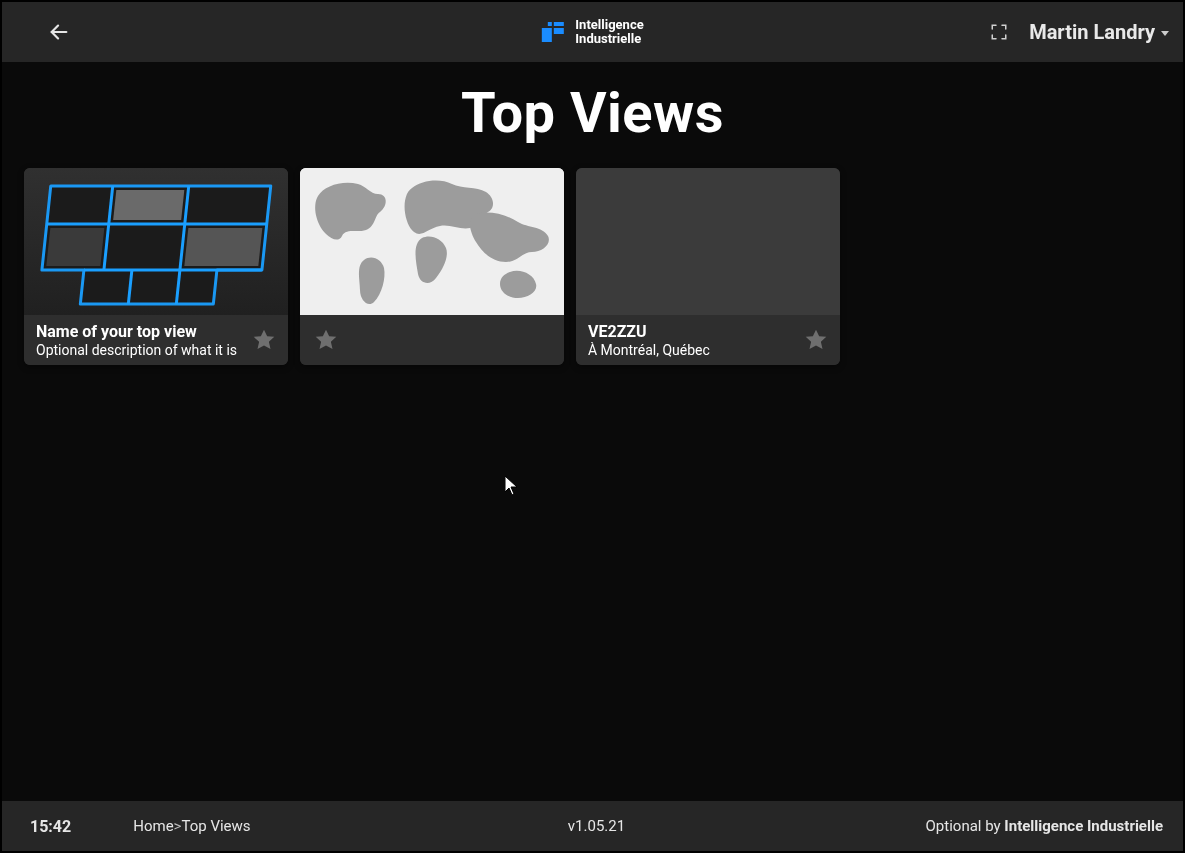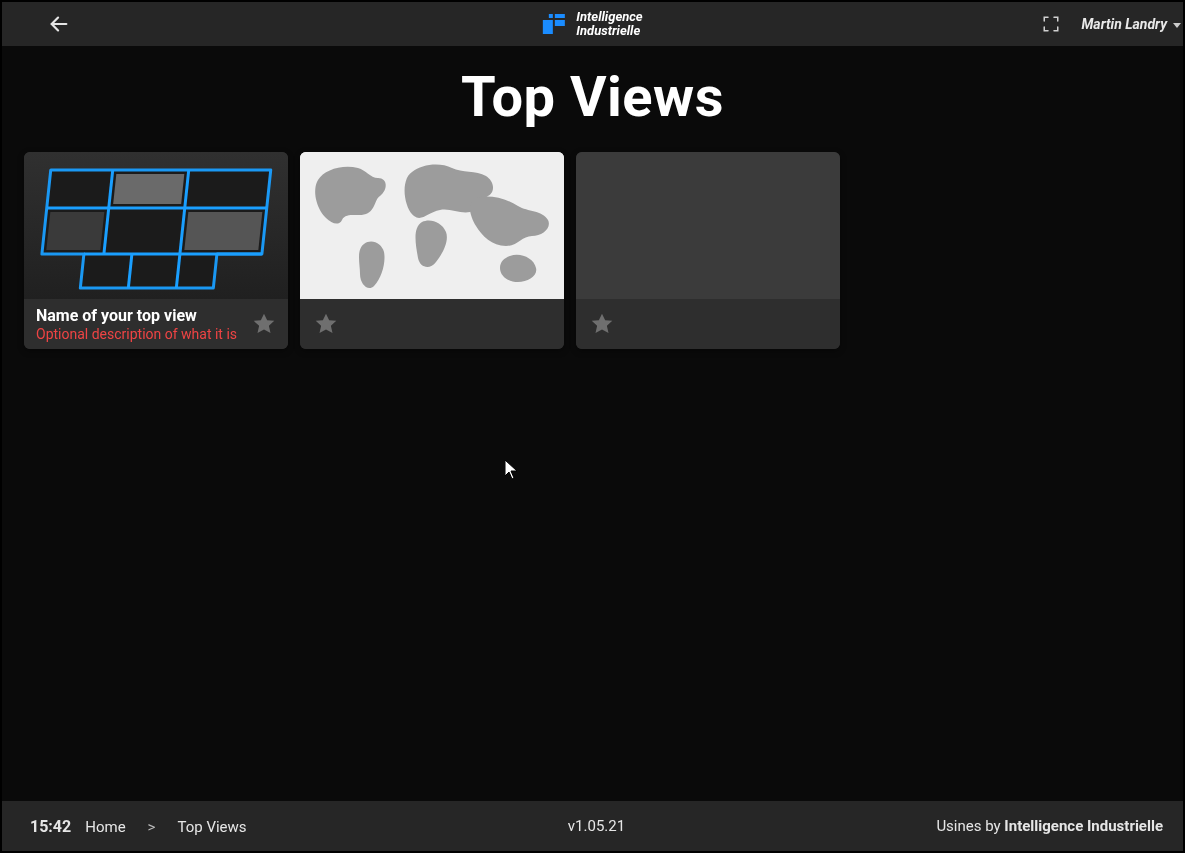--- a/index.html
+++ b/index.html
@@ -1,55 +1,55 @@
 <!DOCTYPE html>
 <html><head>
 <meta charset="utf-8">
 <style>
   * { box-sizing: border-box; margin: 0; padding: 0; }
   html, body { width: 1185px; height: 853px; overflow: hidden; font-family: -apple-system, BlinkMacSystemFont, "Segoe UI", Roboto, "Helvetica Neue", Arial, sans-serif; background:#000; }
   .outer { width:1185px; height:853px; background:#000; padding:2px; }
   .app { width:100%; height:100%; background:#0a0a0a; display:flex; flex-direction:column; border-radius:2px; }
   
-  .header { height:44px; background:#262626; display:flex; align-items:center; justify-content:space-between; padding:0 2px 0 40px; position:relative;font-style:italic; }
+  .header { height:60px; background:#262626; display:flex; align-items:center; justify-content:space-between; padding:0 14px 0 40px; position:relative; }
   .back-btn { position:absolute; left:40px; top:50%; transform:translateY(-50%); width:34px; height:34px; display:flex; align-items:center; justify-content:center; cursor:pointer; color:#e5e5e5; }
   .brand { position:absolute; left:50%; transform:translateX(-50%); display:flex; align-items:center; gap:10px; }
   .brand-logo { width:24px; height:24px; display:grid; grid-template-columns: 10px 10px; grid-template-rows: 6px 14px; gap:2px; }
   .brand-logo span { background:#1a8cff; display:block; }
   .brand-logo .sq1 { width:4px; height:4px; align-self:end; justify-self:end; }
   .brand-logo .sq2 { width:10px; height:4px; align-self:end; }
   .brand-logo .sq3 { width:10px; height:14px; }
   .brand-logo .sq4 { width:10px; height:6px; }
   .brand-text { color:#fff; font-weight:700; font-size:13px; line-height:1.05; }
   .header-right { margin-left:auto; display:flex; align-items:center; gap:18px; }
   .fullscreen-btn { width:24px; height:24px; display:flex; align-items:center; justify-content:center; cursor:pointer; color:#d0d0d0; }
-  .user-menu { display:flex; align-items:center; gap:6px; color:#e9e9e9; font-weight:700; font-size:14px; cursor:pointer; }
+  .user-menu { display:flex; align-items:center; gap:6px; color:#e9e9e9; font-weight:700; font-size:20px; cursor:pointer; }
   .caret { width:0; height:0; border-left:4px solid transparent; border-right:4px solid transparent; border-top:5px solid #ccc; margin-top:2px; }
   
   .main { flex:1; background:#0a0a0a; overflow:hidden; position:relative; }
   .page-title { color:#fff; font-size:56px; font-weight:700; text-align:center; margin-top:18px; margin-bottom:22px; letter-spacing:0.5px; }
   .cards { display:flex; gap:12px; padding:0 22px; }
   .card { width:264px; height:197px; background:#2e2e2e; border-radius:6px; overflow:hidden; display:flex; flex-direction:column; cursor:pointer; box-shadow:0 2px 6px rgba(0,0,0,0.4); }
   .thumb { height:147px; background:#3b3b3b; overflow:hidden; position:relative; }
   .card-footer { flex:1; background:#2e2e2e; display:flex; align-items:center; padding:6px 10px 6px 12px; gap:8px; }
   .card-text { flex:1; min-width:0; }
   .card-title { color:#fff; font-weight:700; font-size:16px; white-space:nowrap; overflow:hidden; text-overflow:ellipsis; }
-  .card-desc { color:#ef4444; font-size:14px; white-space:nowrap; overflow:hidden; text-overflow:ellipsis; margin-top:1px; }
+  .card-desc { color:#ffffff; font-size:14px; white-space:nowrap; overflow:hidden; text-overflow:ellipsis; margin-top:1px; }
   .star-btn { width:28px; height:28px; flex-shrink:0; display:flex; align-items:center; justify-content:center; cursor:pointer; color:#6f6f6f; }
   
   .thumb-blueprint { background:linear-gradient(180deg,#303030,#202020); display:flex; align-items:center; justify-content:center; }
   .thumb-blueprint svg { width:100%; height:100%; }
   
   .thumb-map { background:#efefef; }
   .thumb-map svg { width:100%; height:100%; }
   
   .footer { height:50px; background:#262626; display:flex; align-items:center; padding:0 20px 0 28px; color:#e6e6e6; font-size:15px; }
-  .footer-left { display:flex; align-items:flex-end; gap:14px; }
+  .footer-left { display:flex; align-items:flex-start; gap:14px; }
   .time { font-weight:700; font-size:16px; }
-  .crumbs { display:flex; align-items:center; gap:22px; }
+  .crumbs { display:flex; align-items:center; gap:0;margin-left:48px; }
   .crumb { cursor:pointer; }
   .crumb-sep { color:#bbb; }
   .footer-center { position:absolute; left:50%; transform:translateX(-50%); }
   .footer-wrap { position:relative; width:100%; display:flex; align-items:center; }
   .footer-right { margin-left:auto; }
   .footer-right .brandname { font-weight:700;margin-top:36px; }
   
   .fake-cursor { position:absolute; left:503px; top:414px; pointer-events:none; }
 </style>
 </head>
@@ -148,20 +148,24 @@
               <svg width="26" height="26" viewBox="0 0 24 24" fill="currentColor">
                   <path d="M12 2.5l2.9 6 6.6.6-5 4.6 1.5 6.5L12 17l-6 3.2 1.5-6.5-5-4.6 6.6-.6z"></path>
                 </svg>
             </div>
           </div>
         </div>
 
         <div class="card">
           <div class="thumb"></div>
           <div class="card-footer">
+            <div class="card-text">
+              <div class="card-title">VE2ZZU</div>
+              <div class="card-desc">À Montréal, Québec</div>
+            </div>
             <div class="star-btn">
               <svg width="26" height="26" viewBox="0 0 24 24" fill="currentColor">
                   <path d="M12 2.5l2.9 6 6.6.6-5 4.6 1.5 6.5L12 17l-6 3.2 1.5-6.5-5-4.6 6.6-.6z"></path>
                 </svg>
             </div>
           </div>
         </div>
 
       </div>
 
@@ -175,19 +179,19 @@
         <div class="footer-left">
           <span class="time">15:42</span>
           <div class="crumbs">
             <span class="crumb">Home</span>
             <span class="crumb-sep">&gt;</span>
             <span class="crumb">Top Views</span>
           </div>
         </div>
         <div class="footer-center">v1.05.21</div>
         <div class="footer-right">
-          <span>Usines by </span><span class="brandname">Intelligence Industrielle</span>
+          <span>Optional by </span><span class="brandname">Intelligence Industrielle</span>
         </div>
       </div>
     </div>
 
   </div>
 </div>
 
 </body></html>

